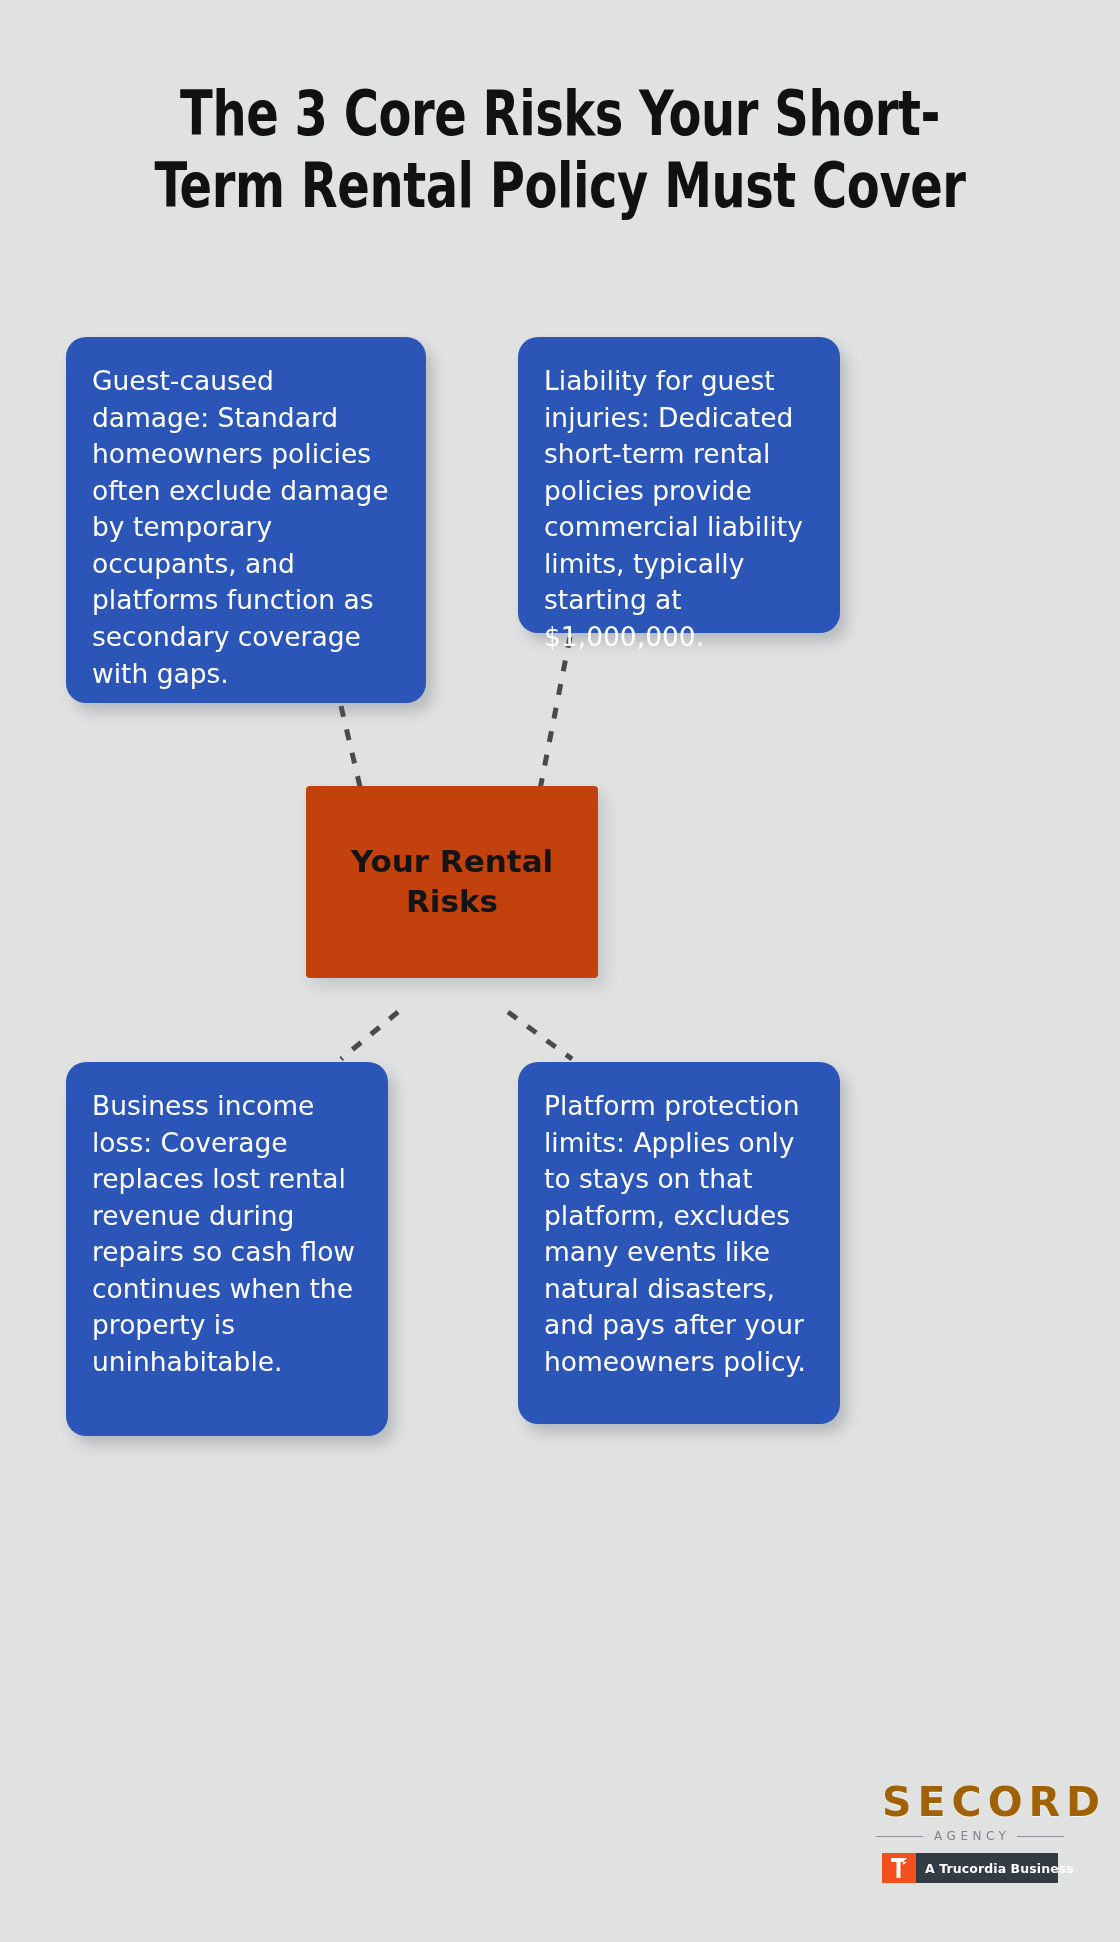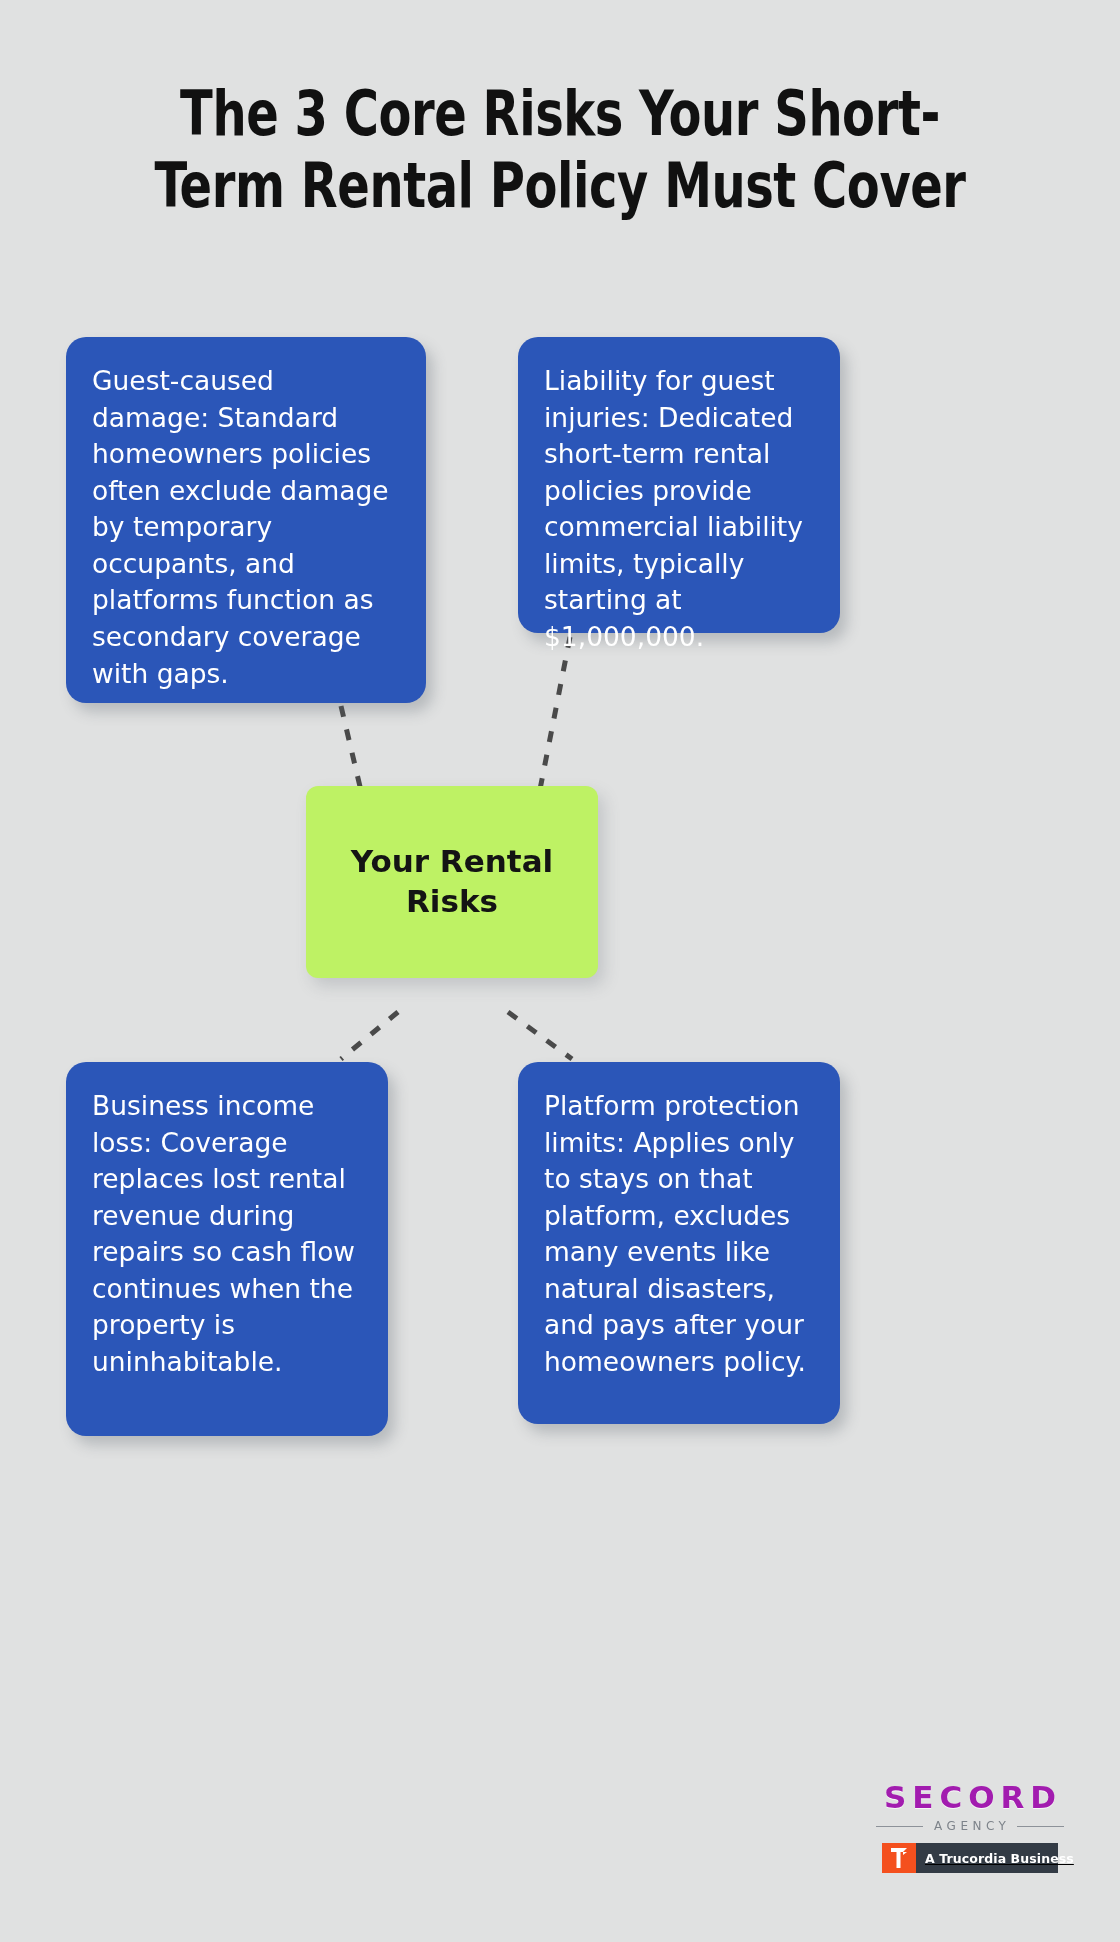--- a/index.html
+++ b/index.html
@@ -69,22 +69,22 @@
   #card-bl { left: 66px;  top: 1062px; width: 322px; height: 374px; }
   #card-br { left: 518px; top: 1062px; width: 322px; height: 362px; }
 
   
   .center-node {
     position: absolute;
     left: 306px;
     top: 786px;
     width: 292px;
     height: 192px;
-    background: #bef264;
-    border-radius: 12px;
+    background: #c2410c;
+    border-radius: 4px;
     box-shadow: 6px 8px 16px rgba(90,100,110,0.22);
     display: flex;
     align-items: center;
     justify-content: center;
   }
   .center-label {
     color: #141414;
     font-weight: bold;
     font-size: 31px;
     line-height: 1.28;
@@ -95,23 +95,23 @@
   
   .logo-block {
     position: absolute;
     left: 876px;
     top: 1782px;
     width: 188px;
   }
   .logo-wordmark {
     display: block;
     text-align: center;
-    color: #a21caf;
-    font-weight: bold;
-    font-size: 31px;
+    color: #a16207;
+    font-weight: bold;
+    font-size: 41px;
     letter-spacing: 6px;
     line-height: 1;
     text-indent: 6px;
     text-shadow: 0 1px 0 rgba(255,255,255,0.75);
   }
   .logo-sub {
     display: flex;
     align-items: center;
     justify-content: center;
     margin-top: 7px;
@@ -132,21 +132,20 @@
     white-space: nowrap;
   }
   .trucordia-badge {
     margin-top: 11px;
     display: flex;
     align-items: stretch;
     height: 30px;
     width: 176px;
     margin-left: 6px;
     background: #333b45;
-    text-decoration: underline;
   }
   .trucordia-mark {
     width: 34px;
     background: #f4501e;
     position: relative;
     flex: 0 0 34px;
   }
   .trucordia-mark svg { display: block; }
   .trucordia-text {
     flex: 1 1 auto;

